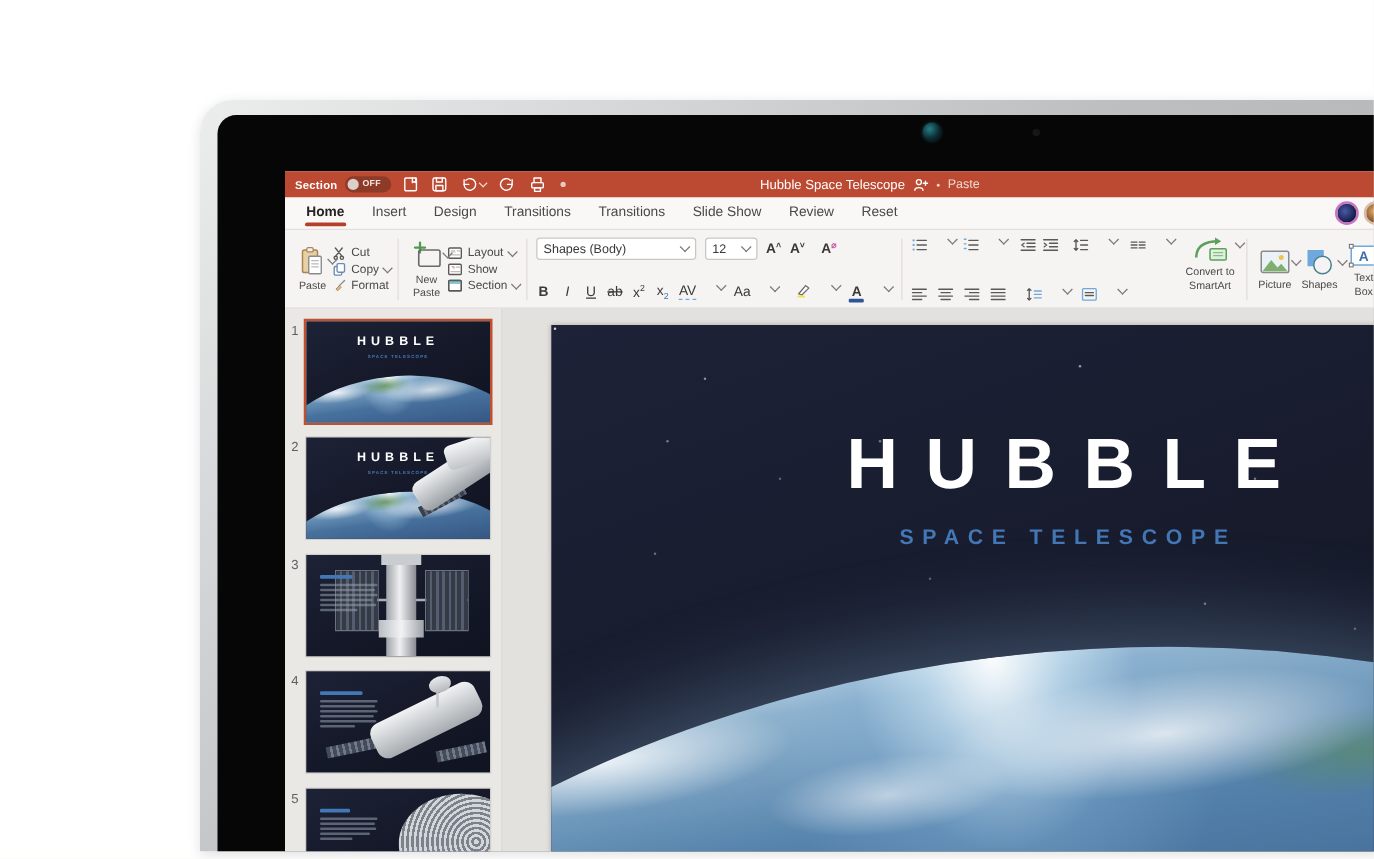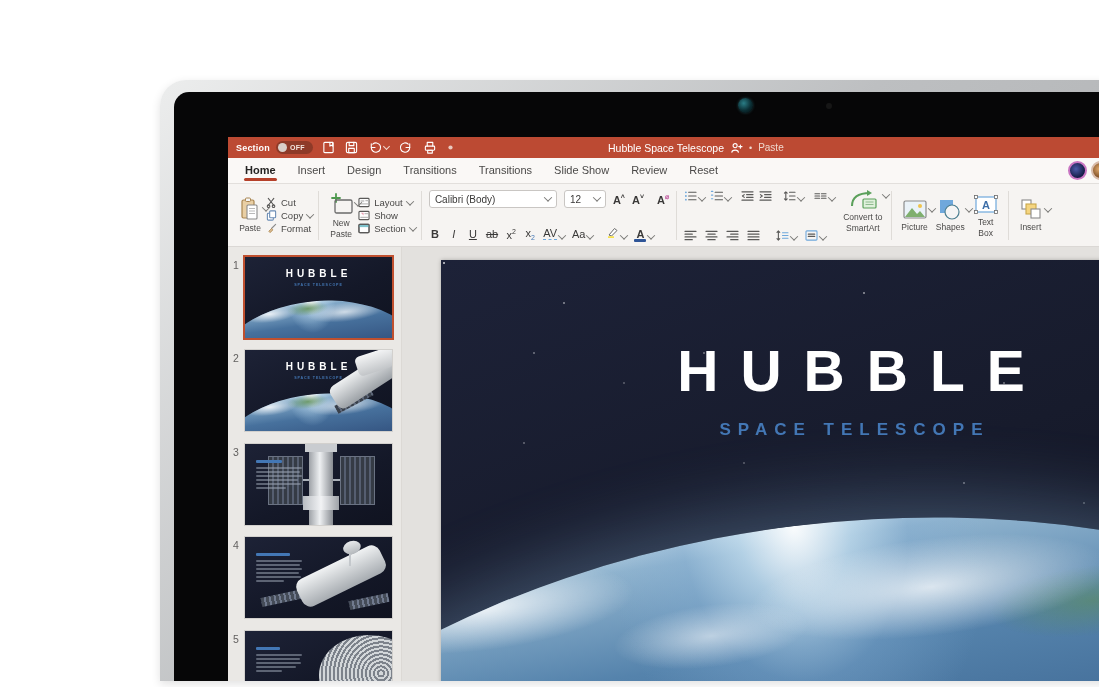--- a/index.html
+++ b/index.html
@@ -66,21 +66,21 @@
 
   .fontgrp{display:flex;flex-direction:column;justify-content:space-between;padding:3px 2px}
   .frow{display:flex;align-items:center;gap:7px}
   .selbox{background:#fff;border:1px solid #C9C6C3;border-radius:3px;height:16px;display:flex;
           align-items:center;justify-content:space-between;padding:0 5px;font-size:10px;color:#3a3938}
   .fontname{width:116px}
   .fontsize{width:30px}
   .charbtn{font-size:11px;color:#3a3938;min-width:12px;text-align:center;position:relative}
   .Agrow{font-size:11px;font-weight:600}
   .sup{font-size:7px;vertical-align:super}
-  .fx{display:flex;align-items:flex-end;gap:2px}
+  .fx{display:flex;align-items:flex-start;gap:17px}
   .pen-under{position:absolute;left:0;right:0;bottom:-2px;height:3px;border-radius:1px}.u-blue{background:#2F5597}
 
   
   .content{flex:1;display:flex;min-height:0}
   .thumbs{flex:0 0 173px;background:#EAE8E5;position:relative}
   .num{position:absolute;left:5px;font-size:10.5px;color:#615f5e}
   .mini{position:absolute;left:17px;width:147px;height:81px;overflow:hidden;
         background:linear-gradient(155deg,#1d2236,#141828 55%,#101320);box-shadow:0 0 0 1px rgba(0,0,0,.10)}
   .mini.sel{box-shadow:0 0 0 2px #C0502F}
   .mini-title{position:absolute;left:0;right:0;top:11px;text-align:center;color:#fff;font-size:10px;
@@ -320,21 +320,21 @@
               <span class="chv"></span>
             </div>
           </div>
         </div>
 
         <div class="rdiv"></div>
 
         <div class="fontgrp">
           <div class="frow">
             <span class="selbox fontname">
-              <span>Calibri (Body)</span>
+              <span>Shapes (Body)</span>
               <span class="chv"></span>
             </span>
             <span class="selbox fontsize">
               <span>12</span>
               <span class="chv"></span>
             </span>
             <span class="charbtn Agrow"><span>A</span><span class="sup">˄</span></span>
             <span class="charbtn Agrow"><span>A</span><span class="sup">˅</span></span>
             <span class="charbtn Agrow" style="margin-left:6px"><span>A</span><span class="sup" style="color:#C05AA0">⌀</span></span>
           </div>

